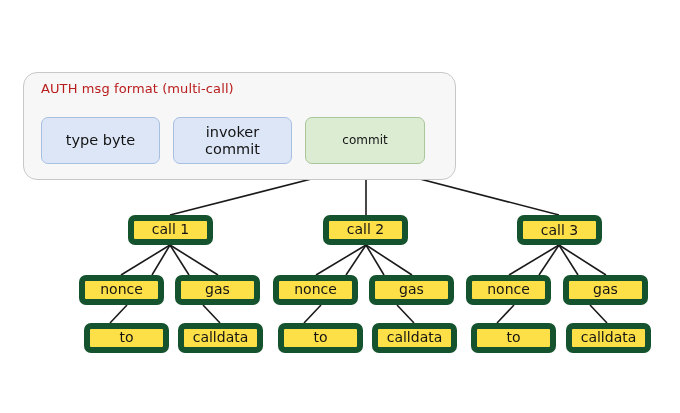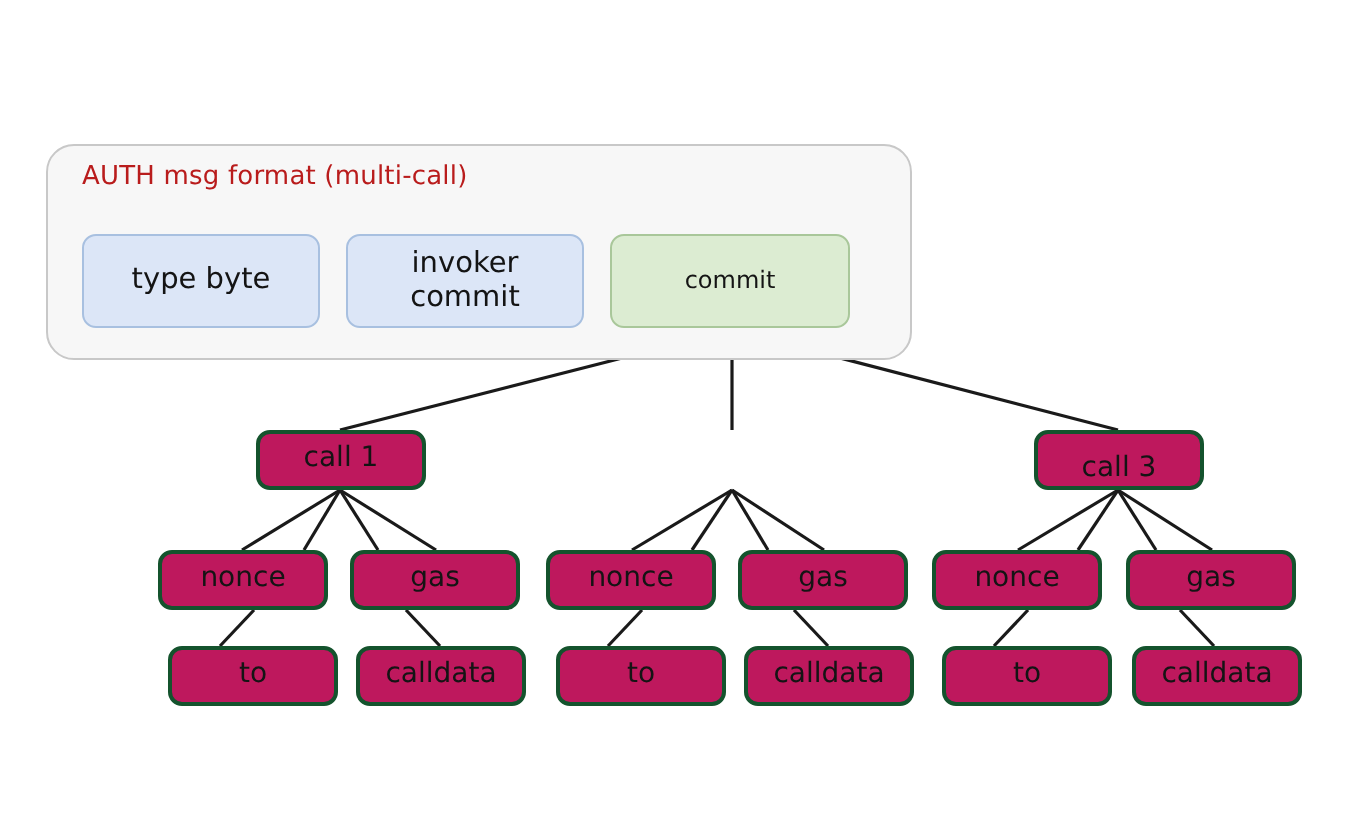--- a/index.html
+++ b/index.html
@@ -68,22 +68,22 @@
     font-size: 14.5px;
     color: #141414;
   }
   .field-green {
     background: #dcecd2;
     border: 1px solid #a9c79a;
     font-size: 12px;
     color: #141414;
   }
   .field-cream {
-    background: #be185d;
-    border: 2px solid #14532d;
+    background: #fde047;
+    border: 6px solid #14532d;
     font-size: 14px;
     color: #141414;
   }
   .two-line {
     flex-direction: column;
   }
 </style>
 </head>
 <body>
 
@@ -139,20 +139,23 @@
   <div class="node field-cream" style="left:175px; top:275px; width:85px; height:30px;">
     <span>gas</span>
   </div>
   <div class="node field-cream" style="left:84px; top:323px; width:85px; height:30px;">
     <span>to</span>
   </div>
   <div class="node field-cream" style="left:178px; top:323px; width:85px; height:30px;">
     <span>calldata</span>
   </div>
 
+  <div class="node field-cream" style="left:323px; top:215px; width:85px; height:30px;">
+    <span>call 2</span>
+  </div>
   <div class="node field-cream" style="left:273px; top:275px; width:85px; height:30px;">
     <span>nonce</span>
   </div>
   <div class="node field-cream" style="left:369px; top:275px; width:85px; height:30px;">
     <span>gas</span>
   </div>
   <div class="node field-cream" style="left:278px; top:323px; width:85px; height:30px;">
     <span>to</span>
   </div>
   <div class="node field-cream" style="left:372px; top:323px; width:85px; height:30px;">

